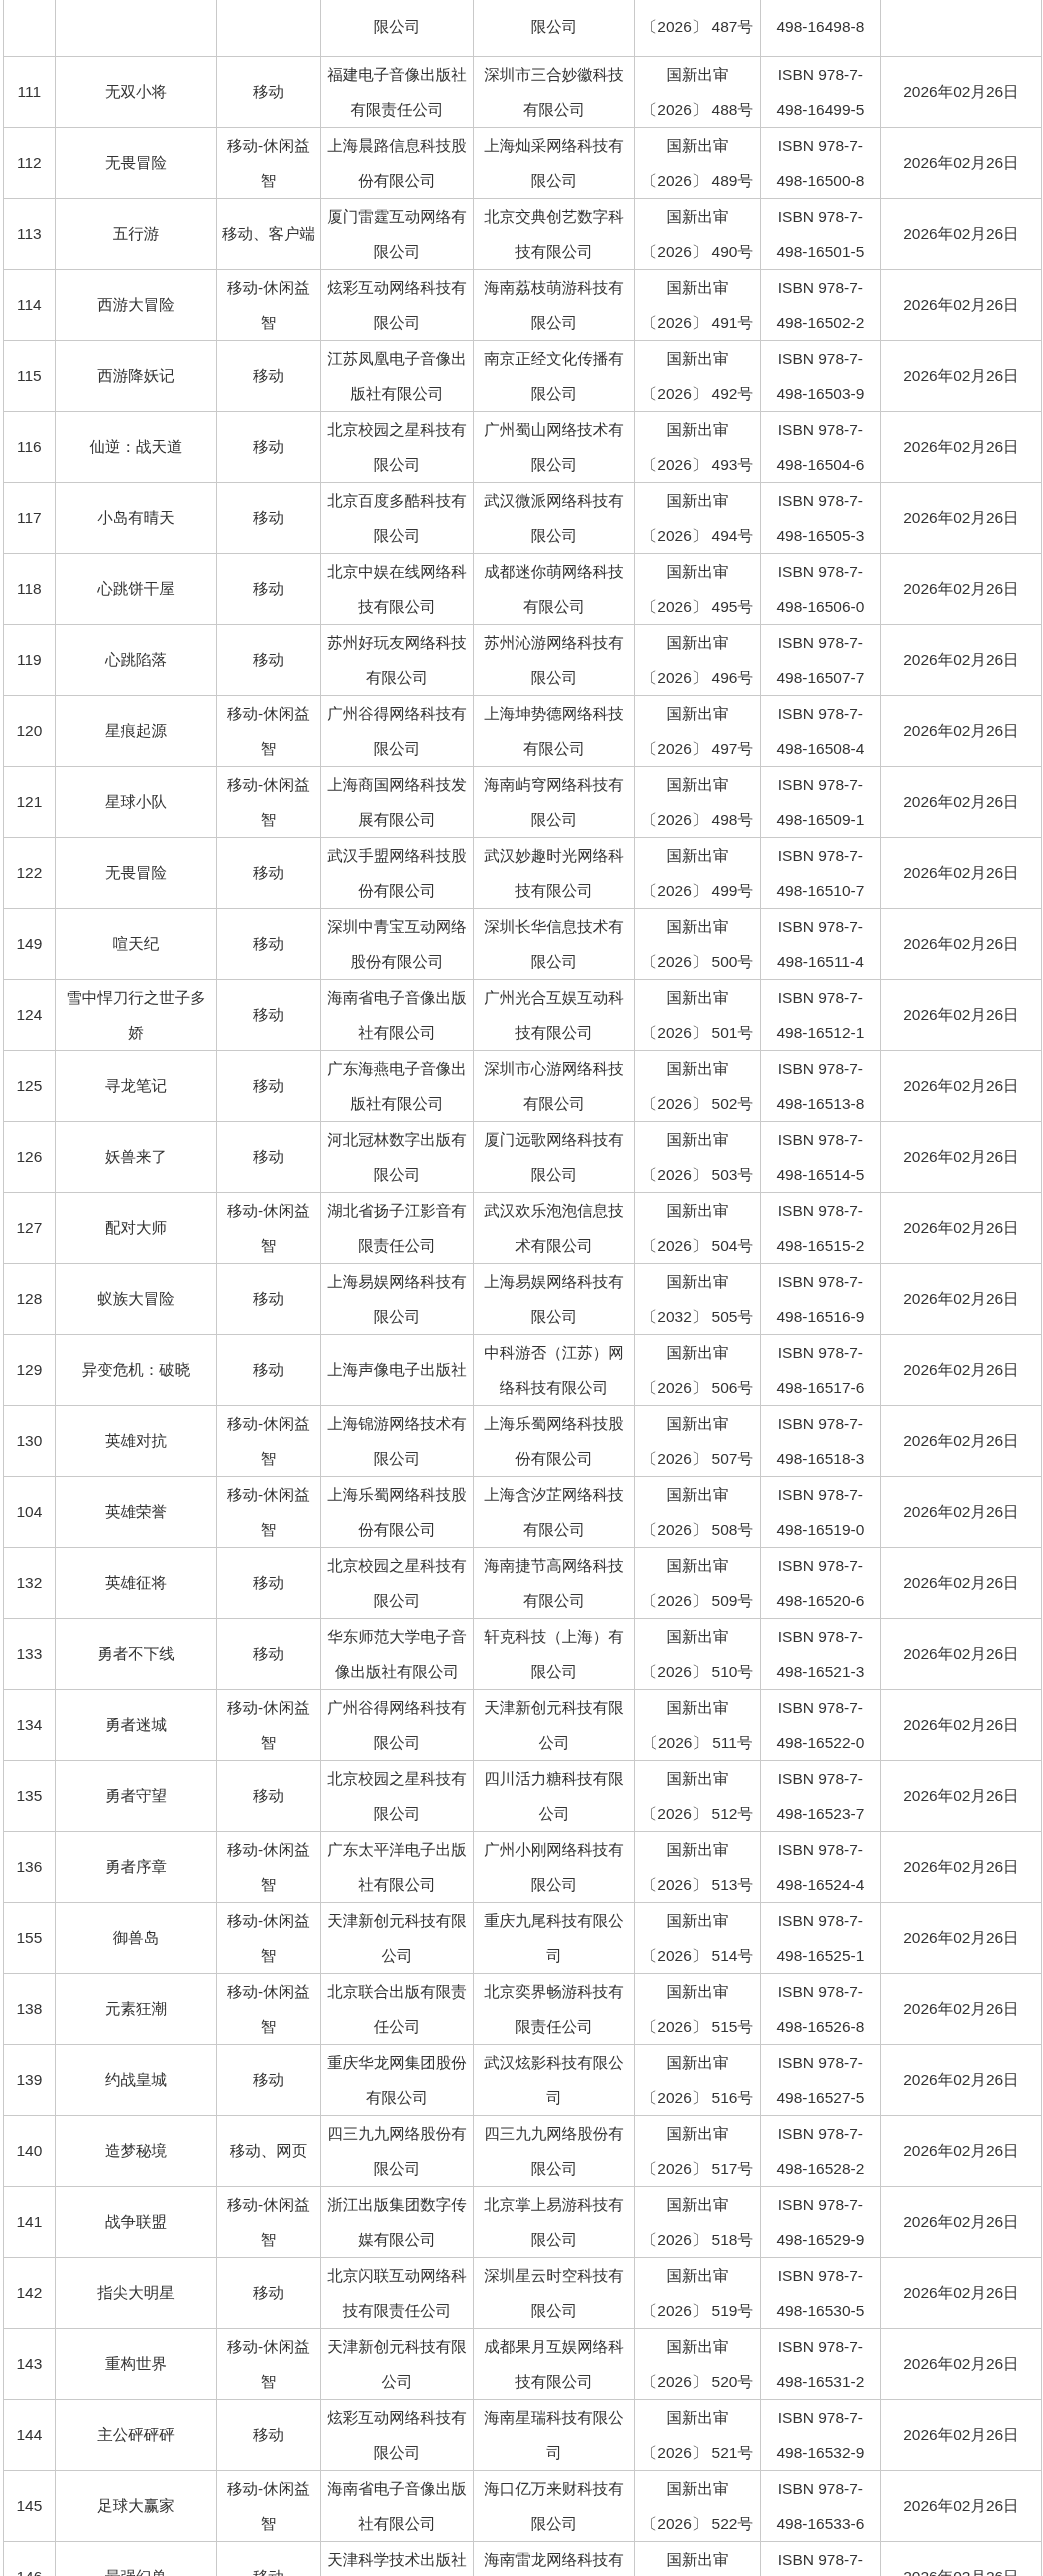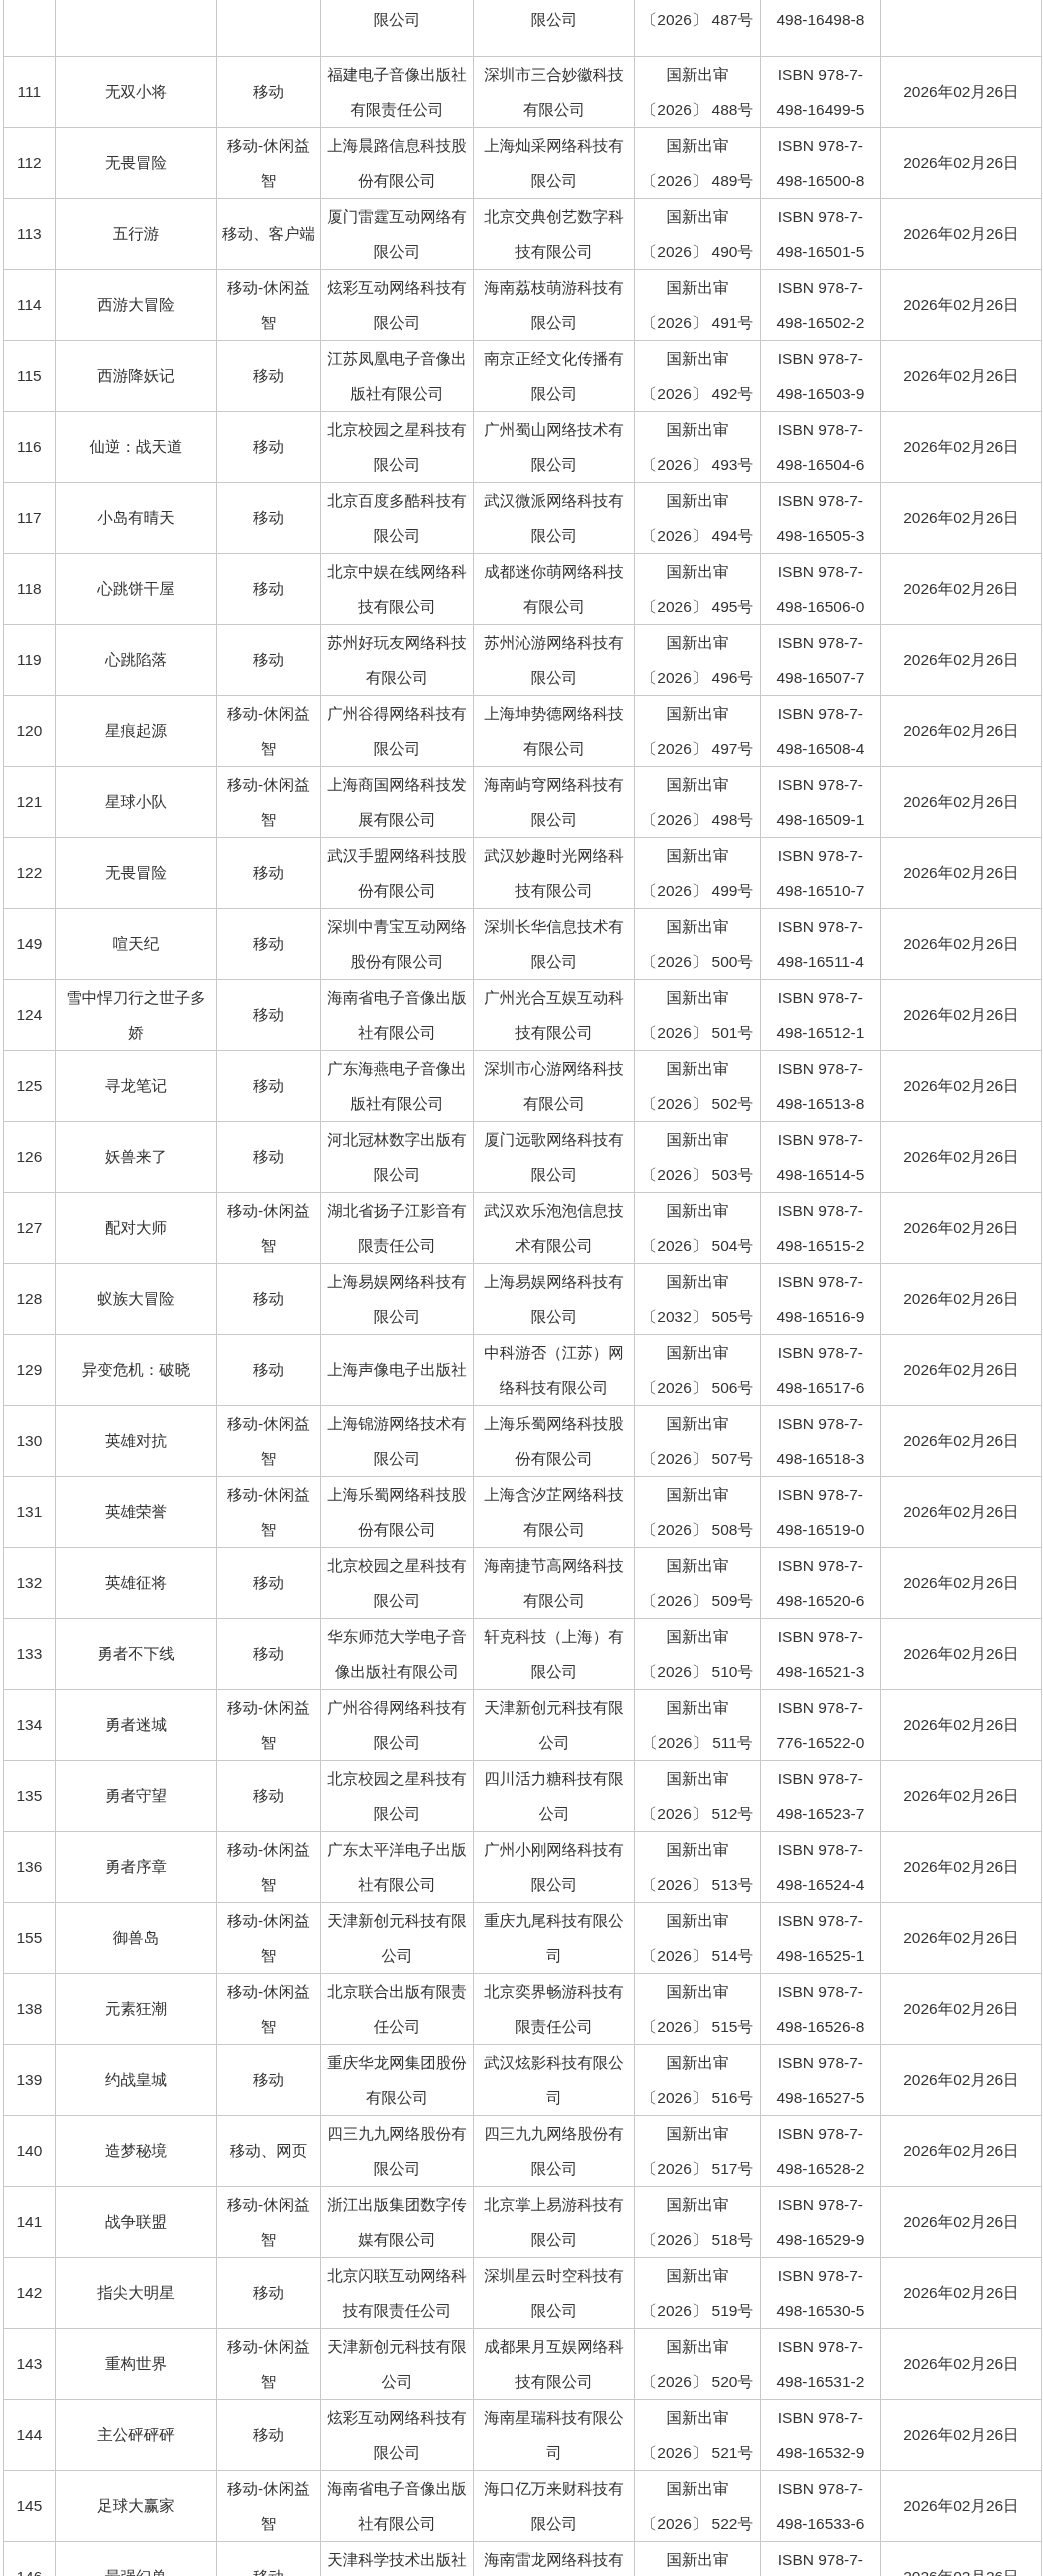--- a/index.html
+++ b/index.html
@@ -32,21 +32,21 @@
     color: #333333;
     padding: 0 4.8px;
     word-break: break-all;
     overflow: hidden;
   }
   tr.row { height: 70px; }
   tr.partial { height: 56px; }
   tr.partial td {
     border-top: none;
     vertical-align: top;
-    padding-top: 2px;
+    padding-top: 9px;
   }
   .ln { line-height: 35px; }
 </style>
 </head>
 <body>
 
 <div class="page">
   <table class="approval-table">
     <colgroup>
       <col class="c-no">
@@ -383,21 +383,21 @@
             <div class="ln">国新出审</div>
             <div class="ln">〔2026〕 507号</div>
           </td>
           <td>
             <div class="ln">ISBN 978-7-</div>
             <div class="ln">498-16518-3</div>
           </td>
           <td>2026年02月26日</td>
         </tr>
         <tr class="row">
-          <td>131</td>
+          <td>104</td>
           <td>英雄荣誉</td>
           <td>移动-休闲益智</td>
           <td>上海乐蜀网络科技股份有限公司</td>
           <td>上海含汐芷网络科技有限公司</td>
           <td>
             <div class="ln">国新出审</div>
             <div class="ln">〔2026〕 508号</div>
           </td>
           <td>
             <div class="ln">ISBN 978-7-</div>
@@ -442,21 +442,21 @@
           <td>勇者迷城</td>
           <td>移动-休闲益智</td>
           <td>广州谷得网络科技有限公司</td>
           <td>天津新创元科技有限公司</td>
           <td>
             <div class="ln">国新出审</div>
             <div class="ln">〔2026〕 511号</div>
           </td>
           <td>
             <div class="ln">ISBN 978-7-</div>
-            <div class="ln">776-16522-0</div>
+            <div class="ln">498-16522-0</div>
           </td>
           <td>2026年02月26日</td>
         </tr>
         <tr class="row">
           <td>135</td>
           <td>勇者守望</td>
           <td>移动</td>
           <td>北京校园之星科技有限公司</td>
           <td>四川活力糖科技有限公司</td>
           <td>

